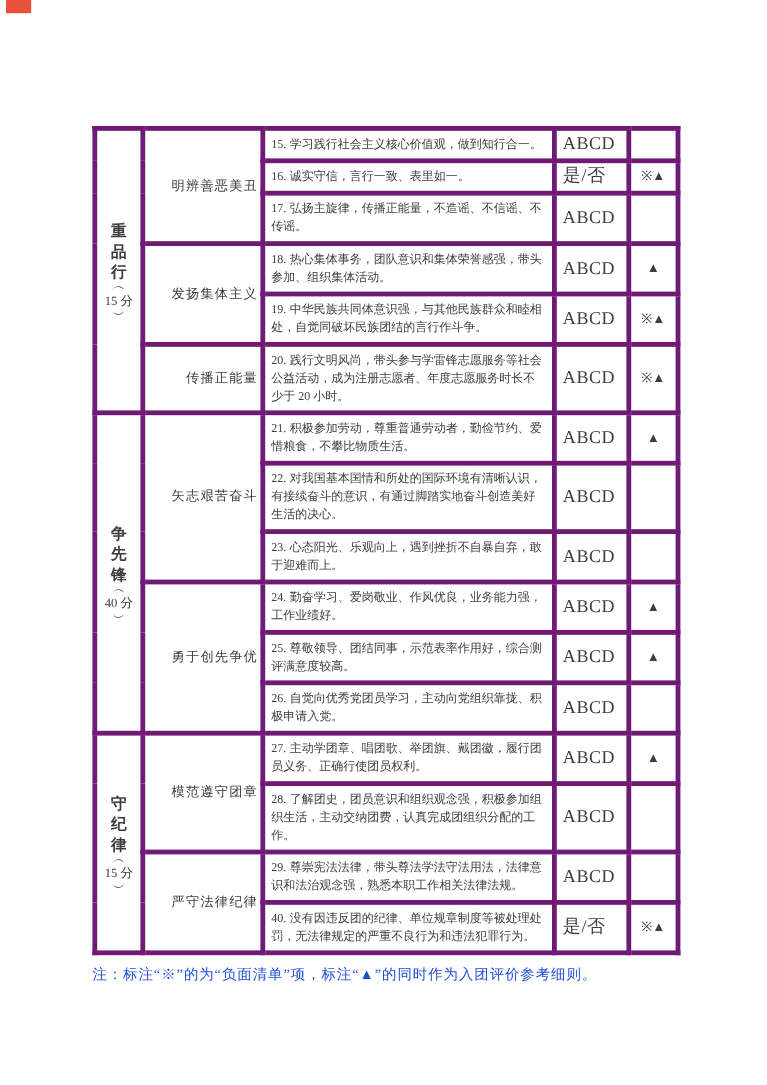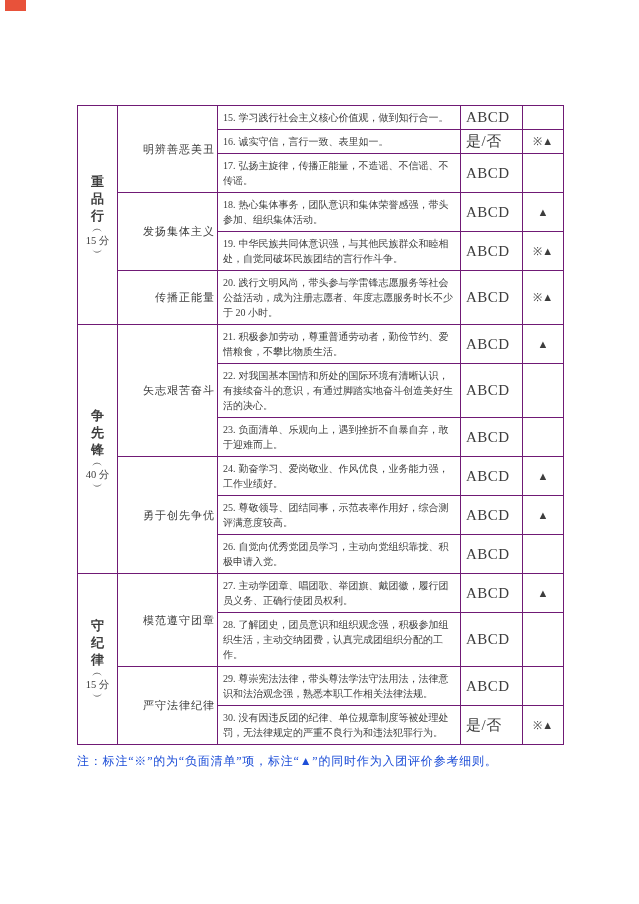--- a/index.html
+++ b/index.html
@@ -13,21 +13,21 @@
   .sheet{position:absolute;left:77px;top:105px;width:486px;}
   table.eval-table{
     border-collapse:collapse;table-layout:fixed;width:486px;
   }
   .c-cat{width:40px;}
   .c-grp{width:100px;}
   .c-item{width:243px;}
   .c-rate{width:62px;}
   .c-mark{width:41px;}
   td{
-    border:1px solid #701a75;
+    border:4px solid #701a75;
     font-size:10px;line-height:15px;
     padding:4px 5px;vertical-align:middle;
     overflow:hidden;
   }
   td.cat{text-align:center;padding:2px 0;}
   .cat-stack{display:flex;flex-direction:column;align-items:center;justify-content:center;}
   .cat-char{font-size:13px;font-weight:700;line-height:17px;letter-spacing:0;}
   .cat-paren{font-size:11px;line-height:9px;font-weight:400;color:#4a4a4a;}
   .cat-score{font-size:10.5px;font-weight:400;line-height:15px;white-space:nowrap;}
   td.grp{text-align:right;font-size:11px;letter-spacing:1px;padding:4px 2px;}
@@ -113,21 +113,21 @@
             <td class="item"><span class="item-no">21.</span><span class="item-text">积极参加劳动，尊重普通劳动者，勤俭节约、爱惜粮食，不攀比物质生活。</span></td>
             <td class="rate">ABCD</td>
             <td class="mark">▲</td>
           </tr>
           <tr>
             <td class="item"><span class="item-no">22.</span><span class="item-text">对我国基本国情和所处的国际环境有清晰认识，有接续奋斗的意识，有通过脚踏实地奋斗创造美好生活的决心。</span></td>
             <td class="rate">ABCD</td>
             <td class="mark"></td>
           </tr>
           <tr>
-            <td class="item"><span class="item-no">23.</span><span class="item-text">负面清单、乐观向上，遇到挫折不自暴自弃，敢于迎难而上。</span></td>
+            <td class="item"><span class="item-no">23.</span><span class="item-text">心态阳光、乐观向上，遇到挫折不自暴自弃，敢于迎难而上。</span></td>
             <td class="rate">ABCD</td>
             <td class="mark"></td>
           </tr>
           <tr>
             <td class="grp" rowspan="3">勇于创先争优</td>
             <td class="item"><span class="item-no">24.</span><span class="item-text">勤奋学习、爱岗敬业、作风优良，业务能力强，工作业绩好。</span></td>
             <td class="rate">ABCD</td>
             <td class="mark">▲</td>
           </tr>
           <tr>
@@ -161,21 +161,21 @@
             <td class="rate">ABCD</td>
             <td class="mark"></td>
           </tr>
           <tr>
             <td class="grp" rowspan="2">严守法律纪律</td>
             <td class="item"><span class="item-no">29.</span><span class="item-text">尊崇宪法法律，带头尊法学法守法用法，法律意识和法治观念强，熟悉本职工作相关法律法规。</span></td>
             <td class="rate">ABCD</td>
             <td class="mark"></td>
           </tr>
           <tr>
-            <td class="item"><span class="item-no">30.</span><span class="item-text">没有因违反团的纪律、单位规章制度等被处理处罚，无法律规定的严重不良行为和违法犯罪行为。</span></td>
+            <td class="item"><span class="item-no">40.</span><span class="item-text">没有因违反团的纪律、单位规章制度等被处理处罚，无法律规定的严重不良行为和违法犯罪行为。</span></td>
             <td class="rate">是/否</td>
             <td class="mark">※▲</td>
           </tr>
         </tbody>
     </table>
     <div class="note">注：标注“※”的为“负面清单”项，标注“▲”的同时作为入团评价参考细则。</div>
   </div>
 </div>
 
 </body></html>

